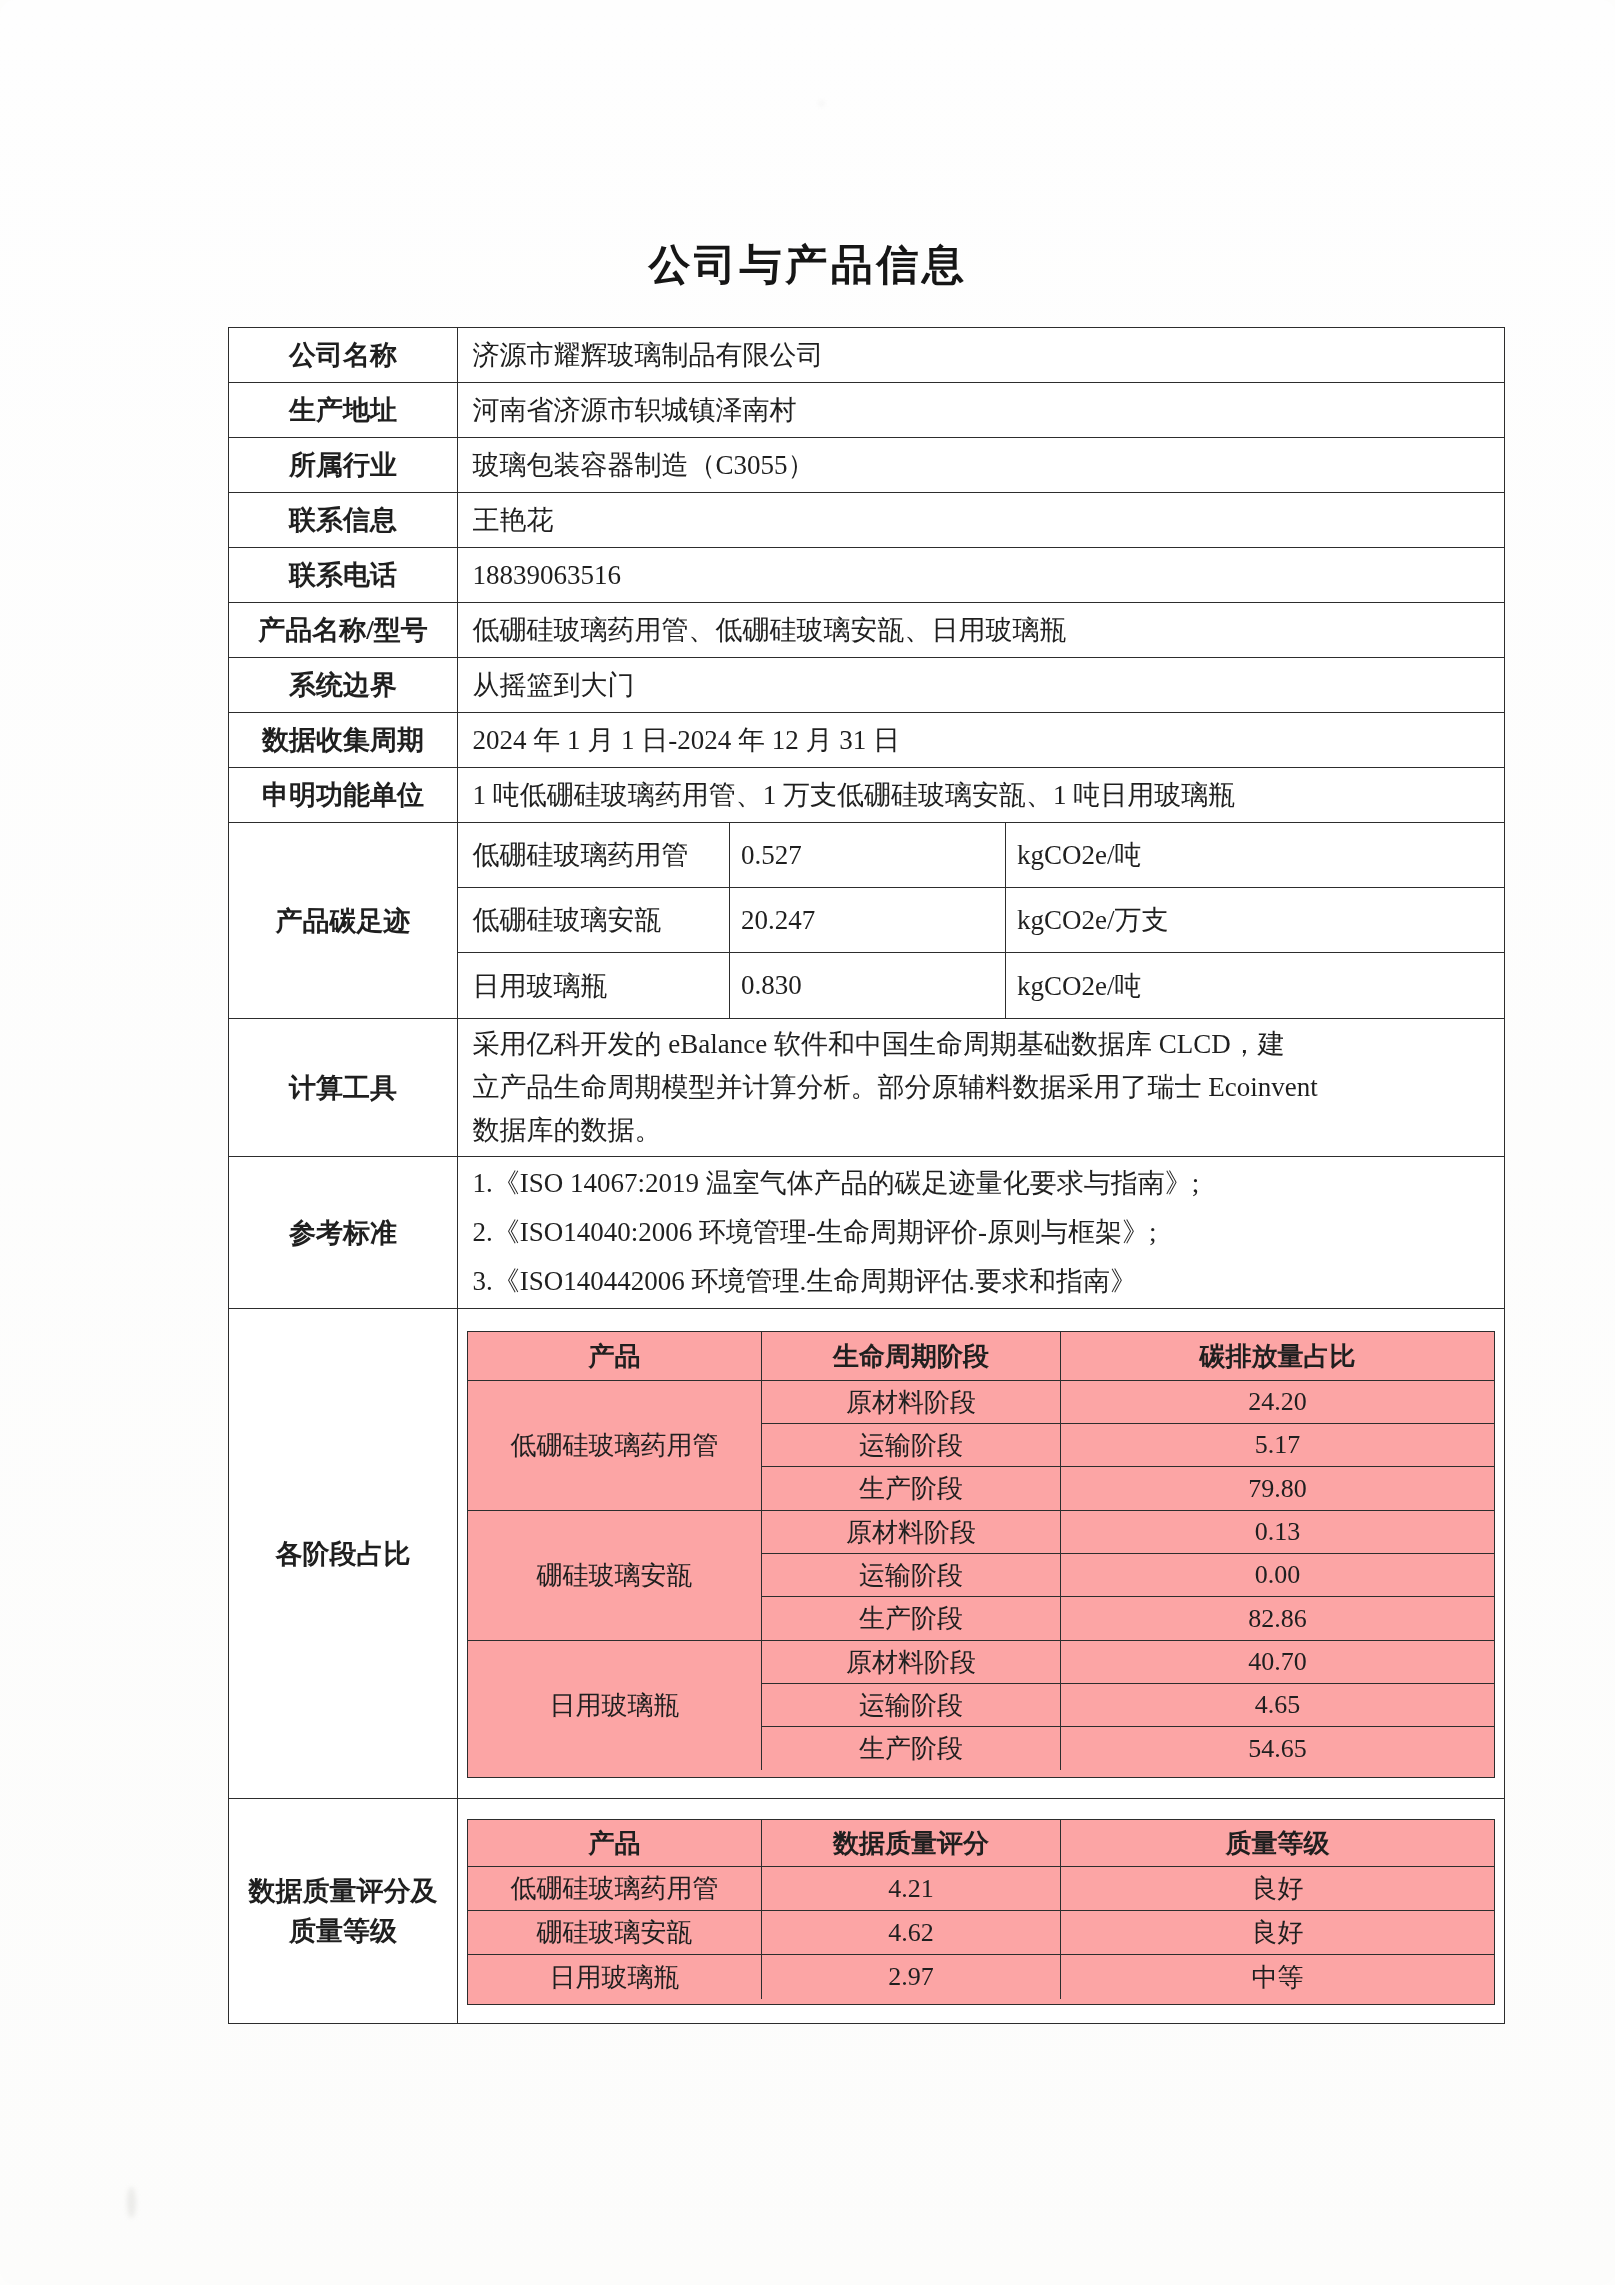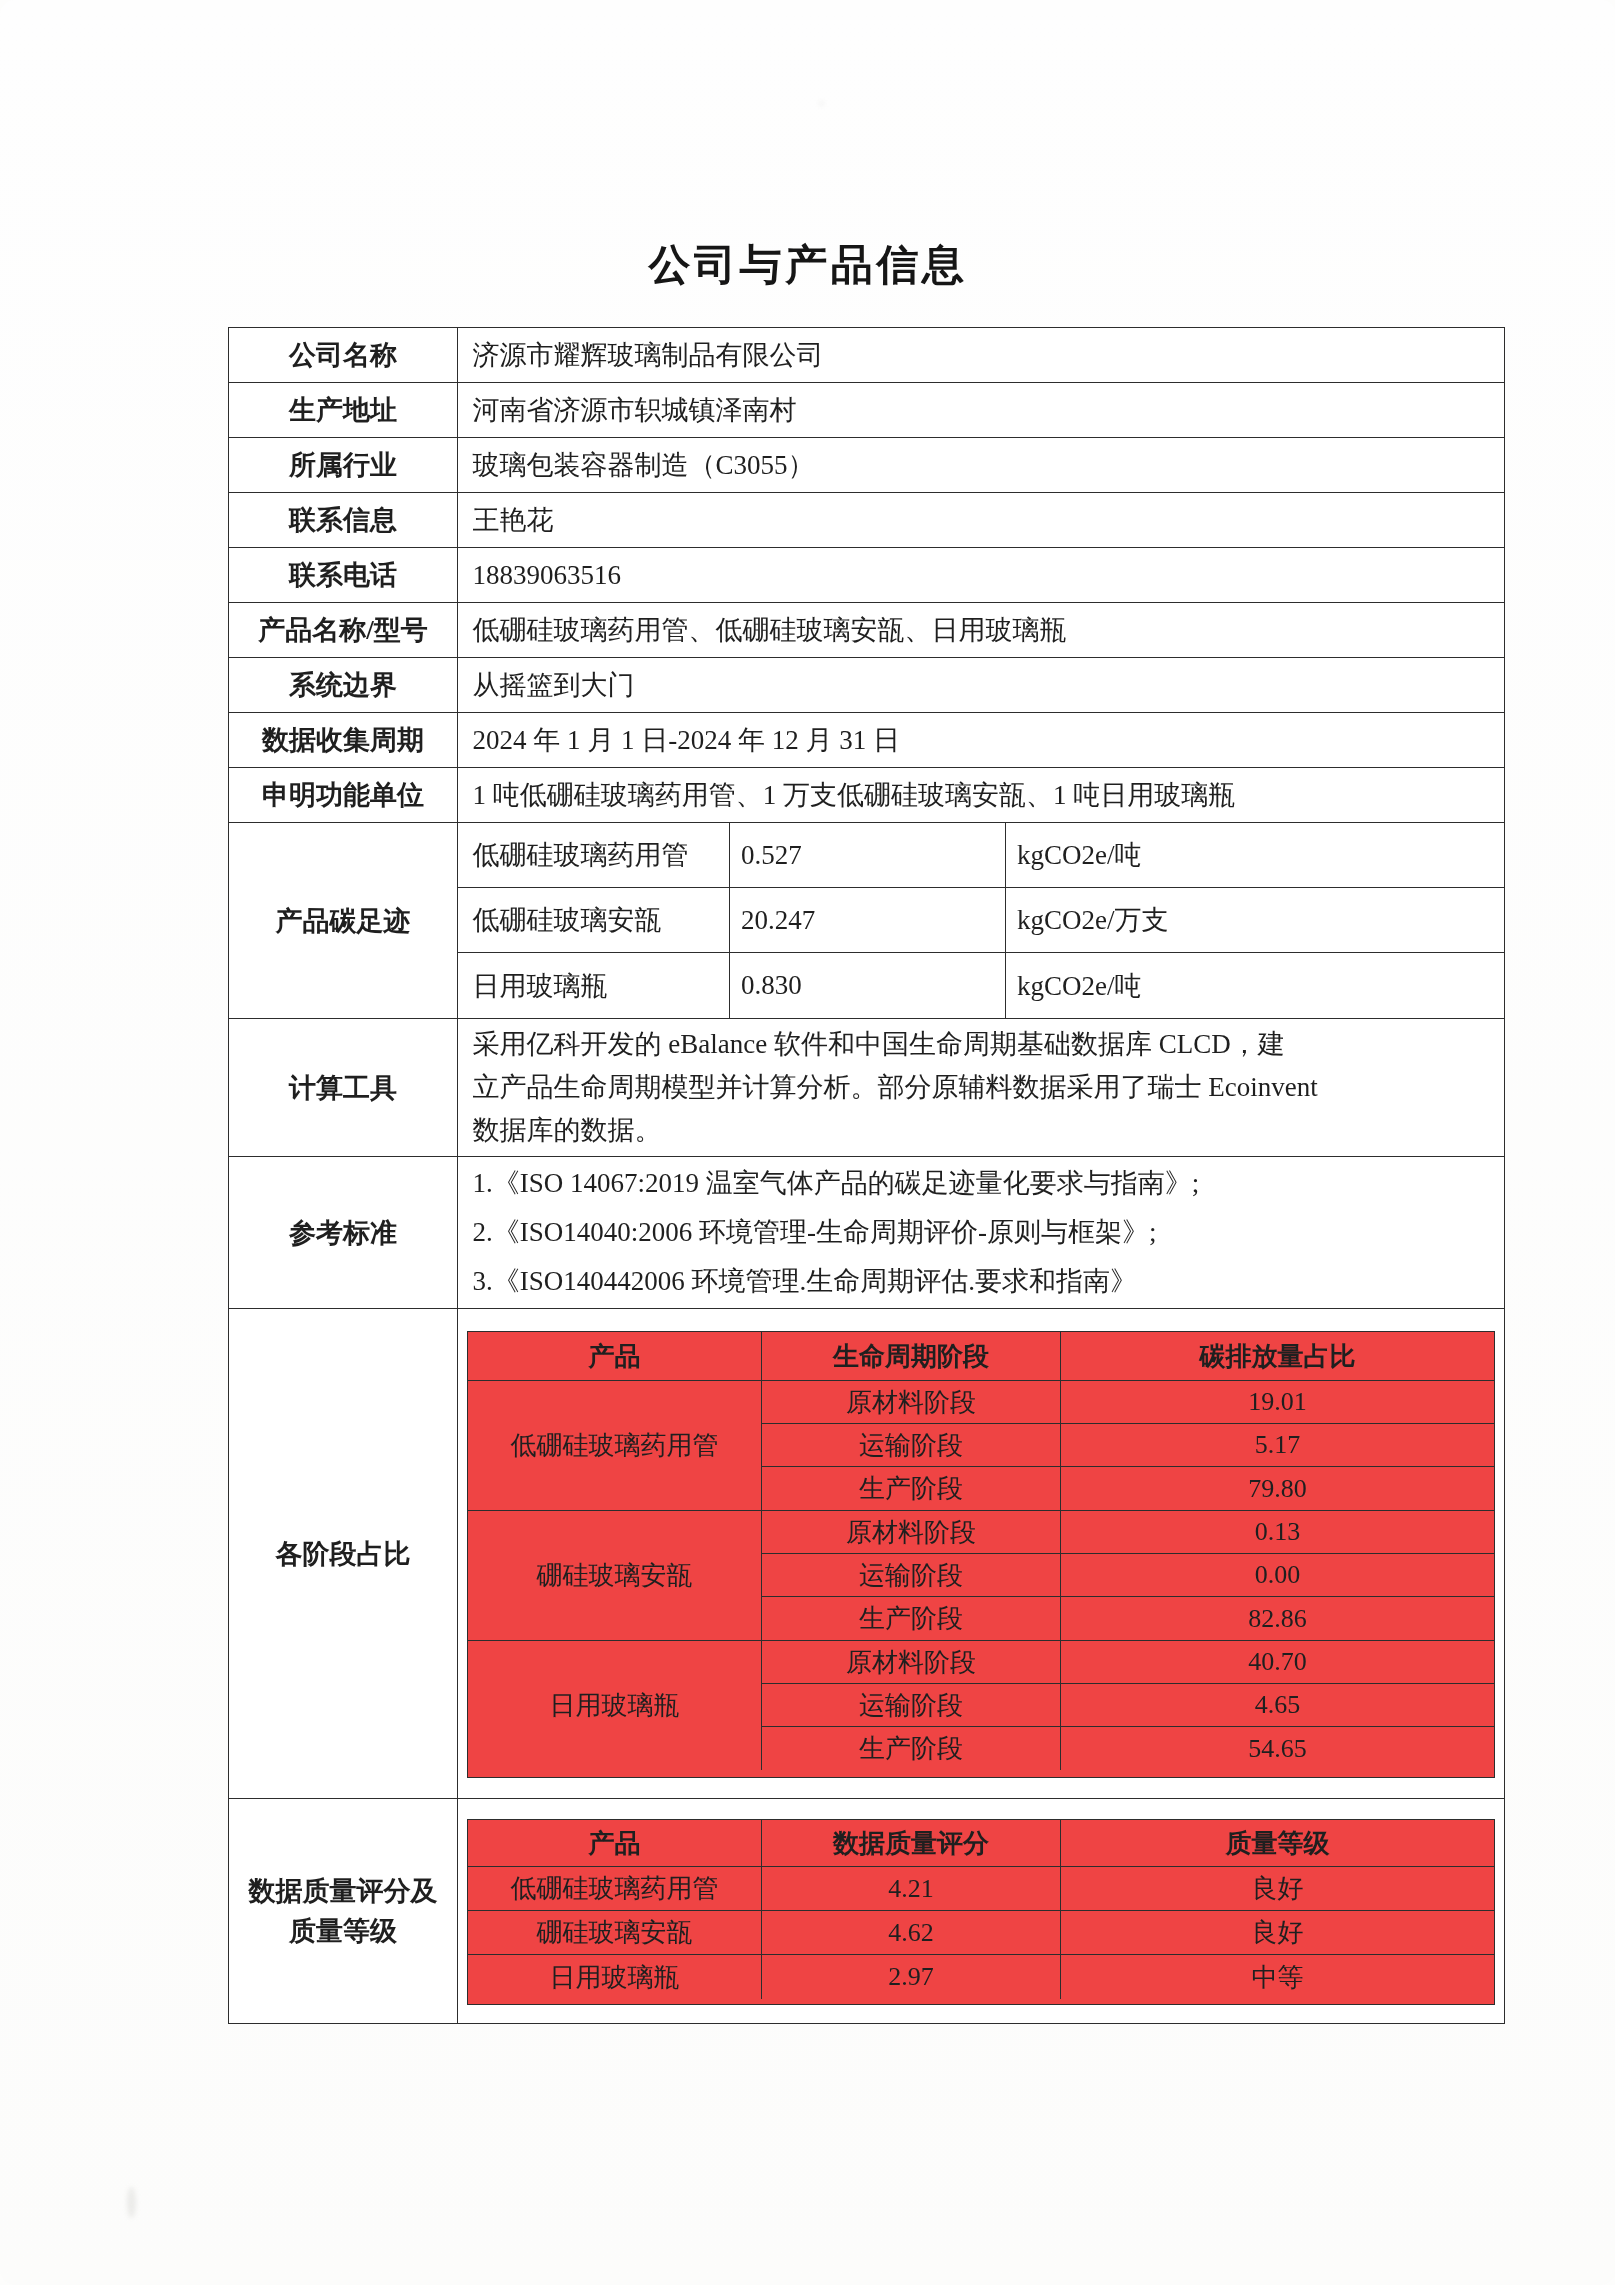--- a/index.html
+++ b/index.html
@@ -49,21 +49,21 @@
   .para-line { font-size:27px; line-height:43px; white-space:nowrap; }
   .h152 { height:138px; }
 
   
   .h168 { height:152px; }
   .ref-list { flex:1; display:flex; flex-direction:column; justify-content:center; padding-left:14.5px; }
   .ref-item { font-size:27px; line-height:49px; white-space:nowrap; }
 
   
   .content-pad { flex:1; padding:22px 9px 20px 9px; display:flex; }
-  .inner-table { border:1.8px solid #2d2d2d; width:100%; background:#ef4444; display:flex; flex-direction:column; }
+  .inner-table { border:1.8px solid #2d2d2d; width:100%; background:#fca5a5; display:flex; flex-direction:column; }
   .itr { display:flex; border-bottom:1.8px solid #2d2d2d; }
   .inner-table > .itr:last-child, .inner-table > .prod-block:last-child { border-bottom:none; }
   .itc { display:flex; align-items:center; justify-content:center; font-size:26px; text-align:center; }
   .hd { font-weight:bold; }
   .col1 { flex:0 0 294px; border-right:1.8px solid #2d2d2d; }
   .col2 { flex:0 0 299px; border-right:1.8px solid #2d2d2d; }
   .col3 { flex:1; }
   .ithead { height:49px; }
 
   .prod-block { display:flex; border-bottom:1.8px solid #2d2d2d; }
@@ -187,21 +187,21 @@
             <div class="itc col1 hd">产品</div>
             <div class="itc col2 hd">生命周期阶段</div>
             <div class="itc col3 hd">碳排放量占比</div>
           </div>
 
           <div class="prod-block">
             <div class="itc col1">低硼硅玻璃药用管</div>
             <div class="stage-stack">
               <div class="stage-row">
                 <div class="itc scol1">原材料阶段</div>
-                <div class="itc scol2">19.01</div>
+                <div class="itc scol2">24.20</div>
               </div>
               <div class="stage-row">
                 <div class="itc scol1">运输阶段</div>
                 <div class="itc scol2">5.17</div>
               </div>
               <div class="stage-row">
                 <div class="itc scol1">生产阶段</div>
                 <div class="itc scol2">79.80</div>
               </div>
             </div>

